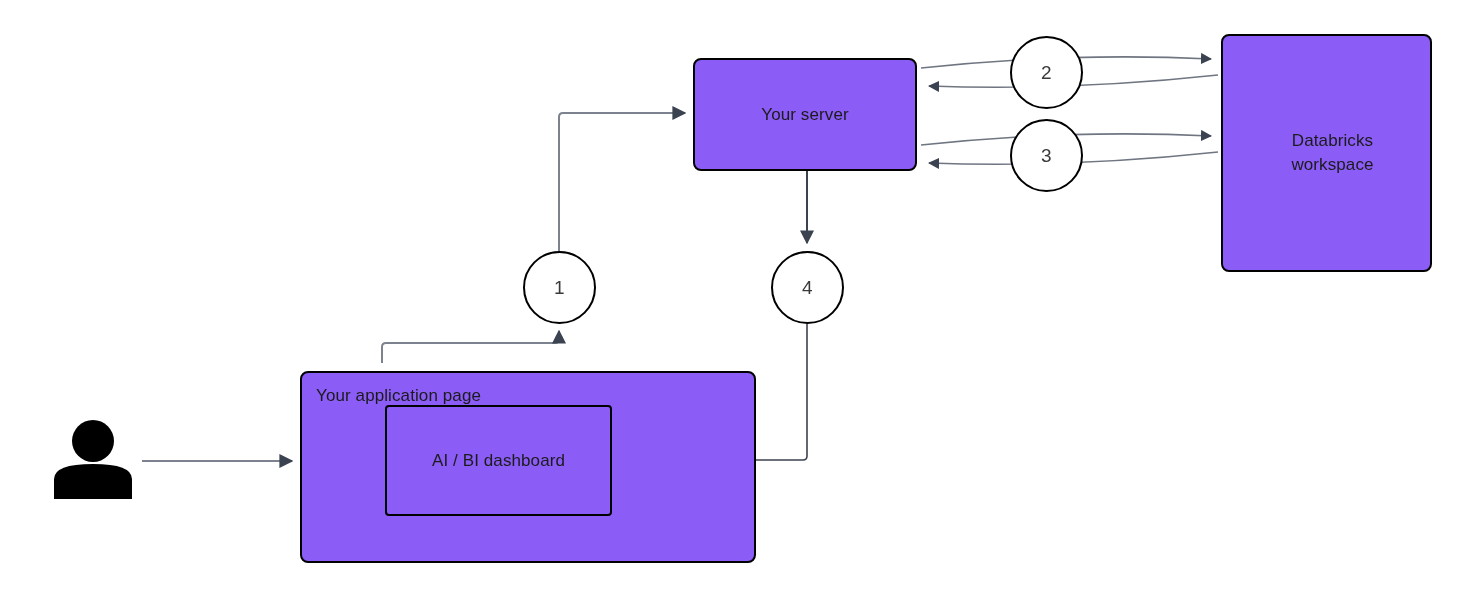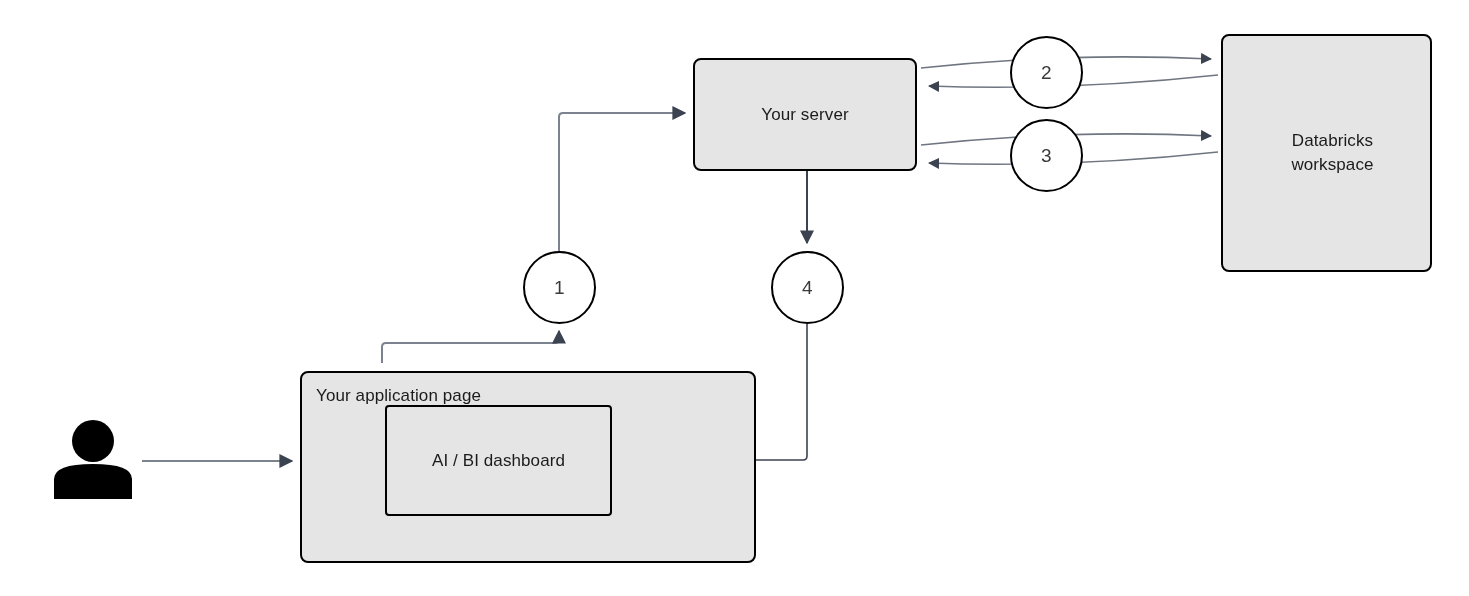--- a/index.html
+++ b/index.html
@@ -22,21 +22,21 @@
     position: absolute;
     left: 0;
     top: 0;
     width: 1469px;
     height: 596px;
     pointer-events: none;
   }
   .node {
     position: absolute;
     box-sizing: border-box;
-    background: #e5e5e5;
+    background: #8b5cf6;
     border: 2px solid #000000;
     border-radius: 8px;
     display: flex;
     align-items: center;
     justify-content: center;
     text-align: center;
     color: #1b1b1b;
     font-size: 17px;
     line-height: 1.4;
     letter-spacing: 0.1px;

